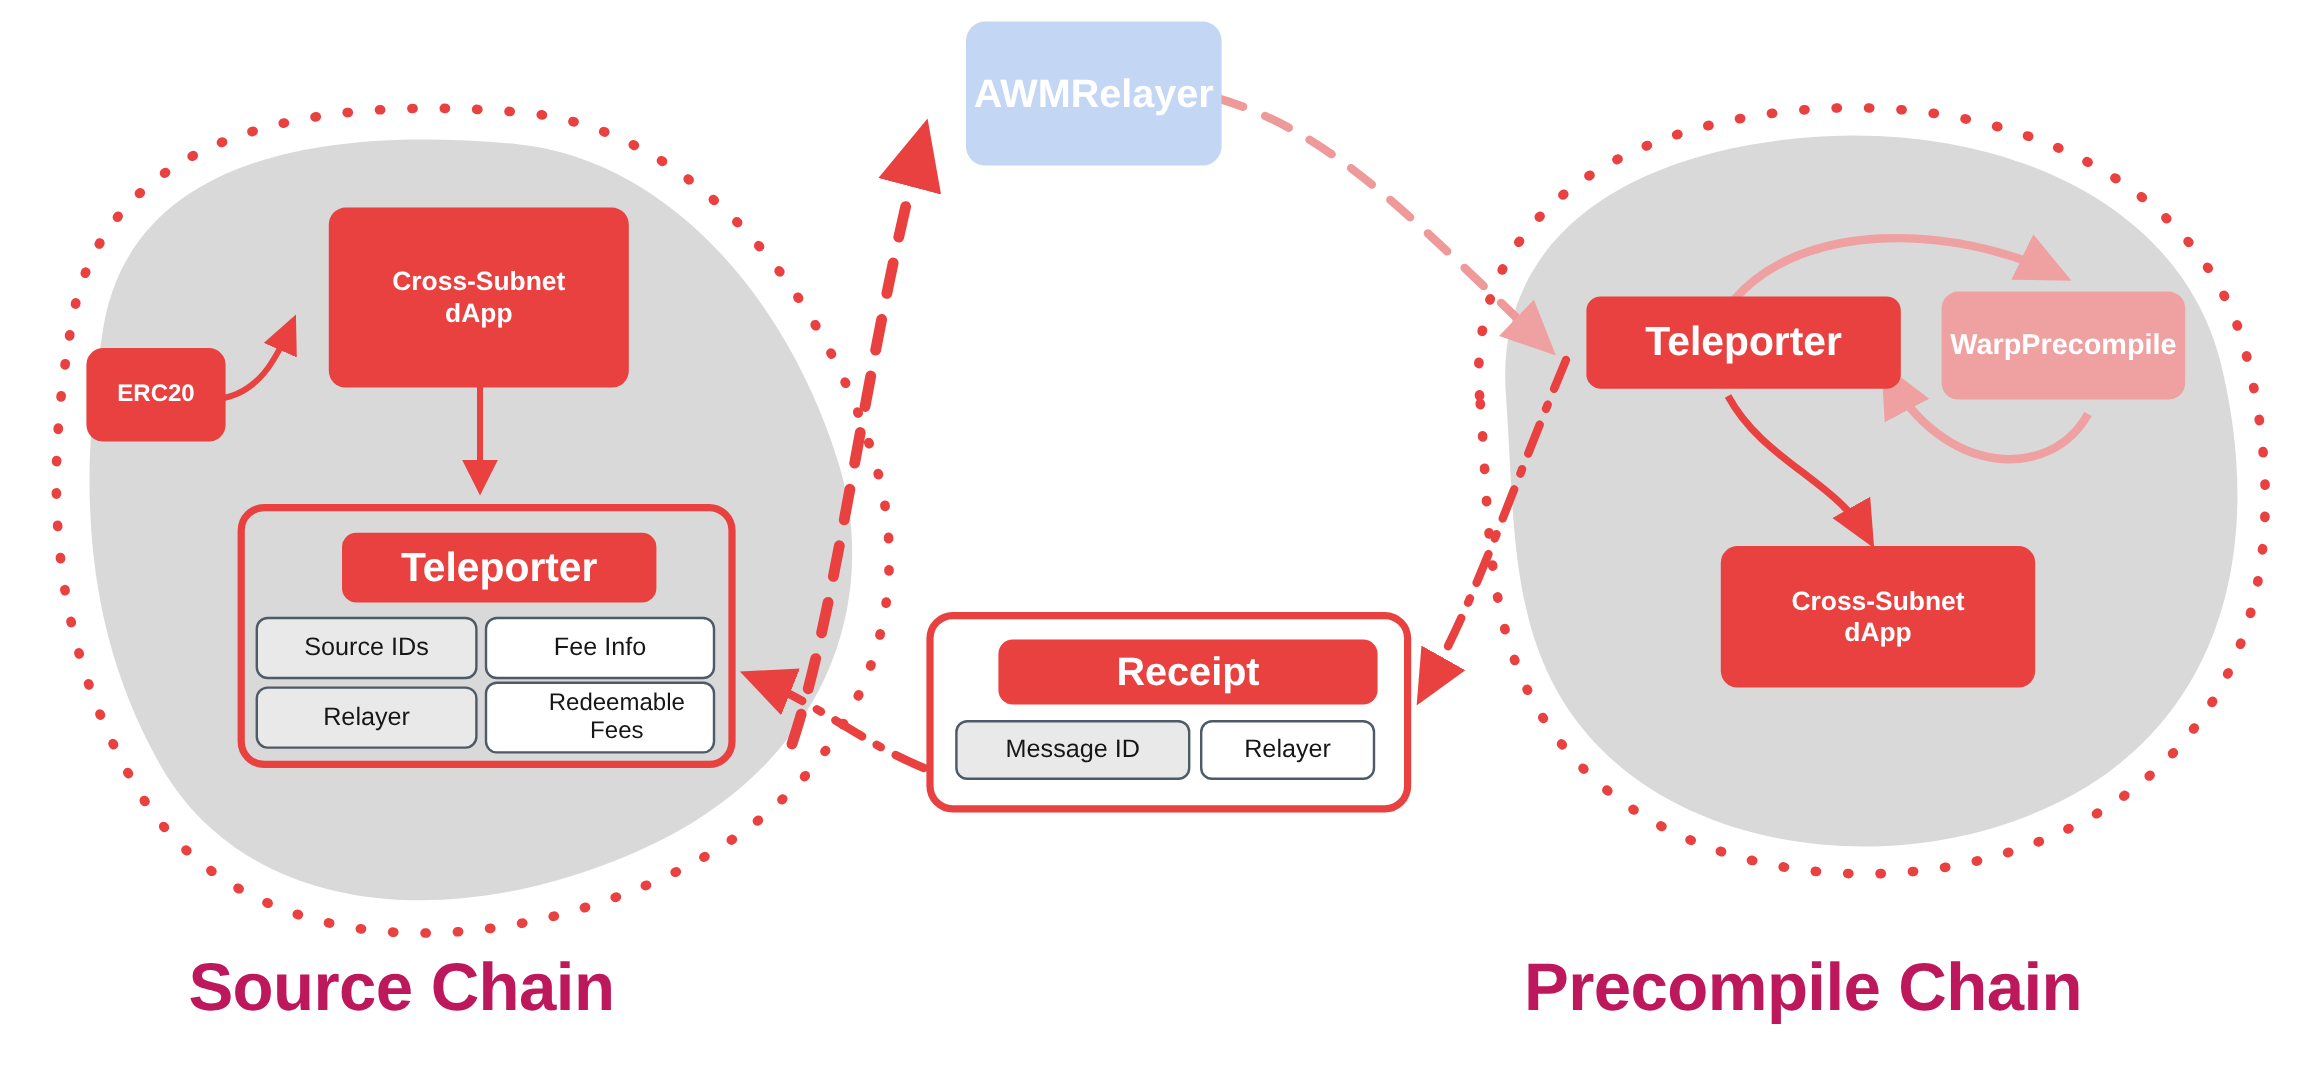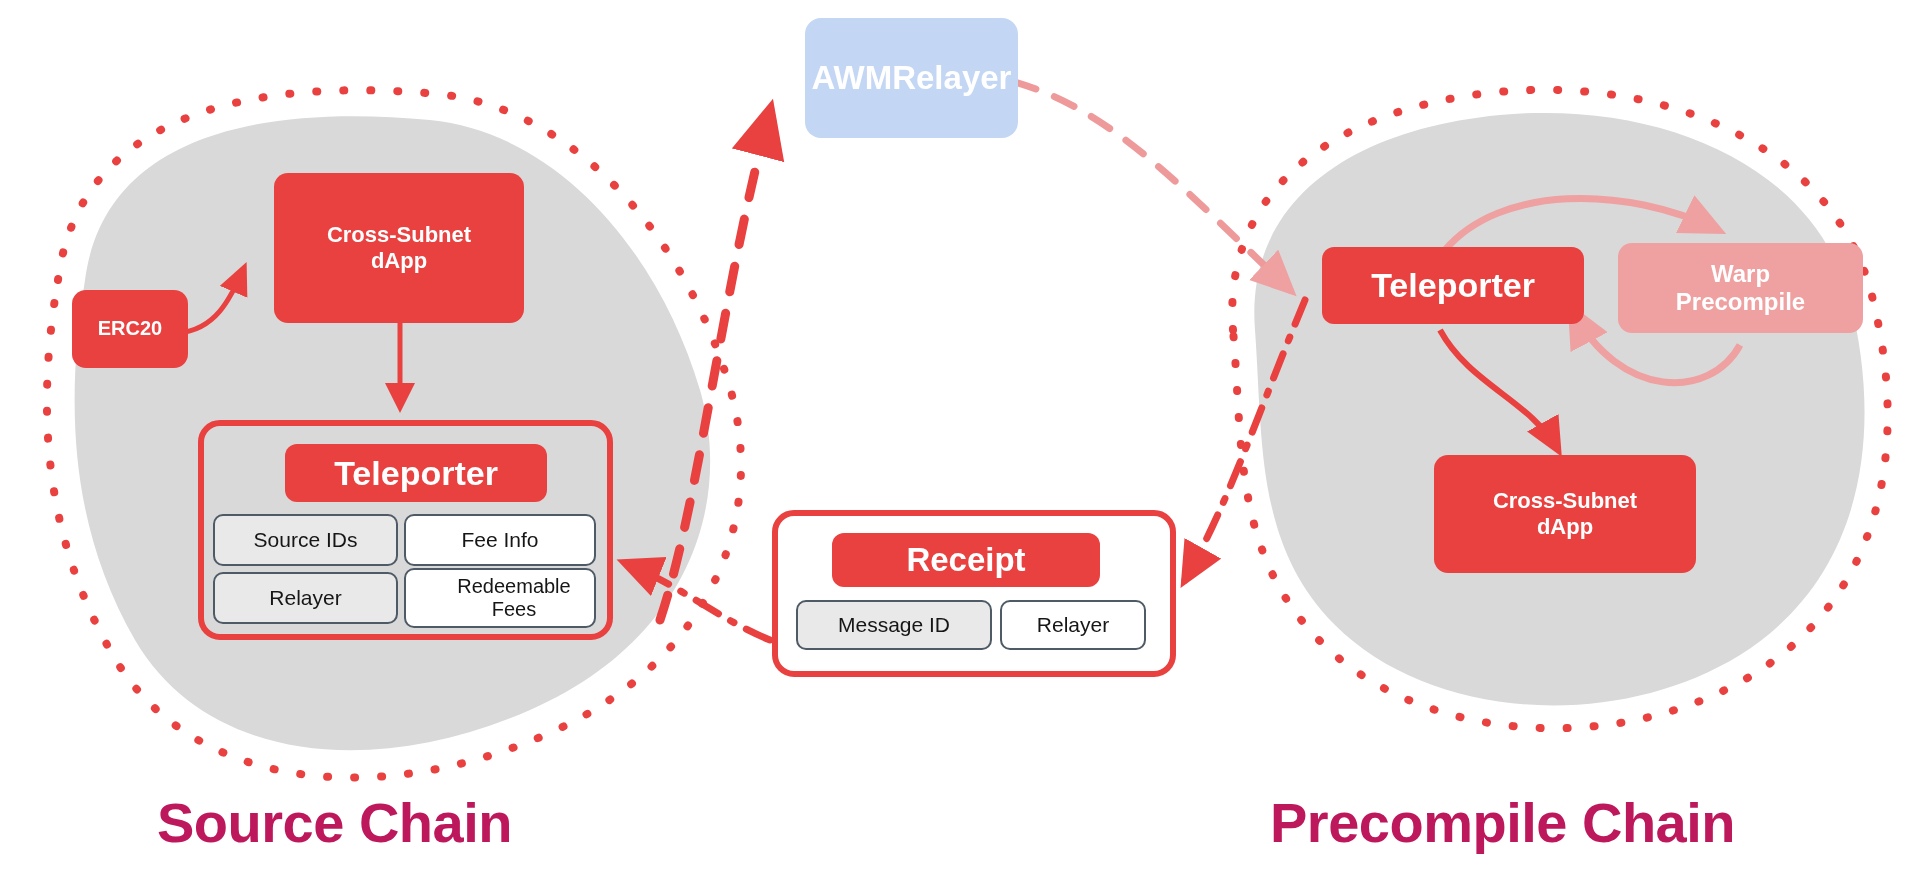--- a/index.html
+++ b/index.html
@@ -167,37 +167,37 @@
     <span>Source Chain</span>
   </div>
 
   <div class="node blue" style="left:805px; top:18px; width:213px; height:120px; font-size:33px; flex-direction:row; border-radius:16px;">
     <span>AWM</span>
     <span>Relayer</span>
   </div>
 
   <div class="group-frame on-white" style="left:772px; top:510px; width:404px; height:167px;"></div>
 
-  <div class="node" style="left:832px; top:533px; width:268px; height:54px; font-size:33px; border-radius:12px;">
+  <div class="node" style="left:832px; top:533px; width:316px; height:54px; font-size:33px; border-radius:12px;">
     <span>Receipt</span>
   </div>
 
   <div class="subbox filled" style="left:796px; top:600px; width:196px; height:50px; font-size:21px;">
     <span>Message ID</span>
   </div>
 
   <div class="subbox plain" style="left:1000px; top:600px; width:146px; height:50px; font-size:21px;">
     <span>Relayer</span>
   </div>
 
   <div class="node" style="left:1322px; top:247px; width:262px; height:77px; font-size:34px; border-radius:12px;">
     <span>Teleporter</span>
   </div>
 
-  <div class="node light-red" style="left:1618px; top:243px; width:245px; height:90px; font-size:24px; flex-direction:column; border-radius:14px;">
+  <div class="node light-red" style="left:1618px; top:243px; width:203px; height:90px; font-size:24px; flex-direction:row; border-radius:14px;">
     <span>Warp</span>
     <span>Precompile</span>
   </div>
 
   <div class="node" style="left:1434px; top:455px; width:262px; height:118px; font-size:22px; flex-direction:column;">
     <span>Cross-Subnet</span>
     <span>dApp</span>
   </div>
 
   <div class="chain-label" style="left:1270px; top:790px;">

